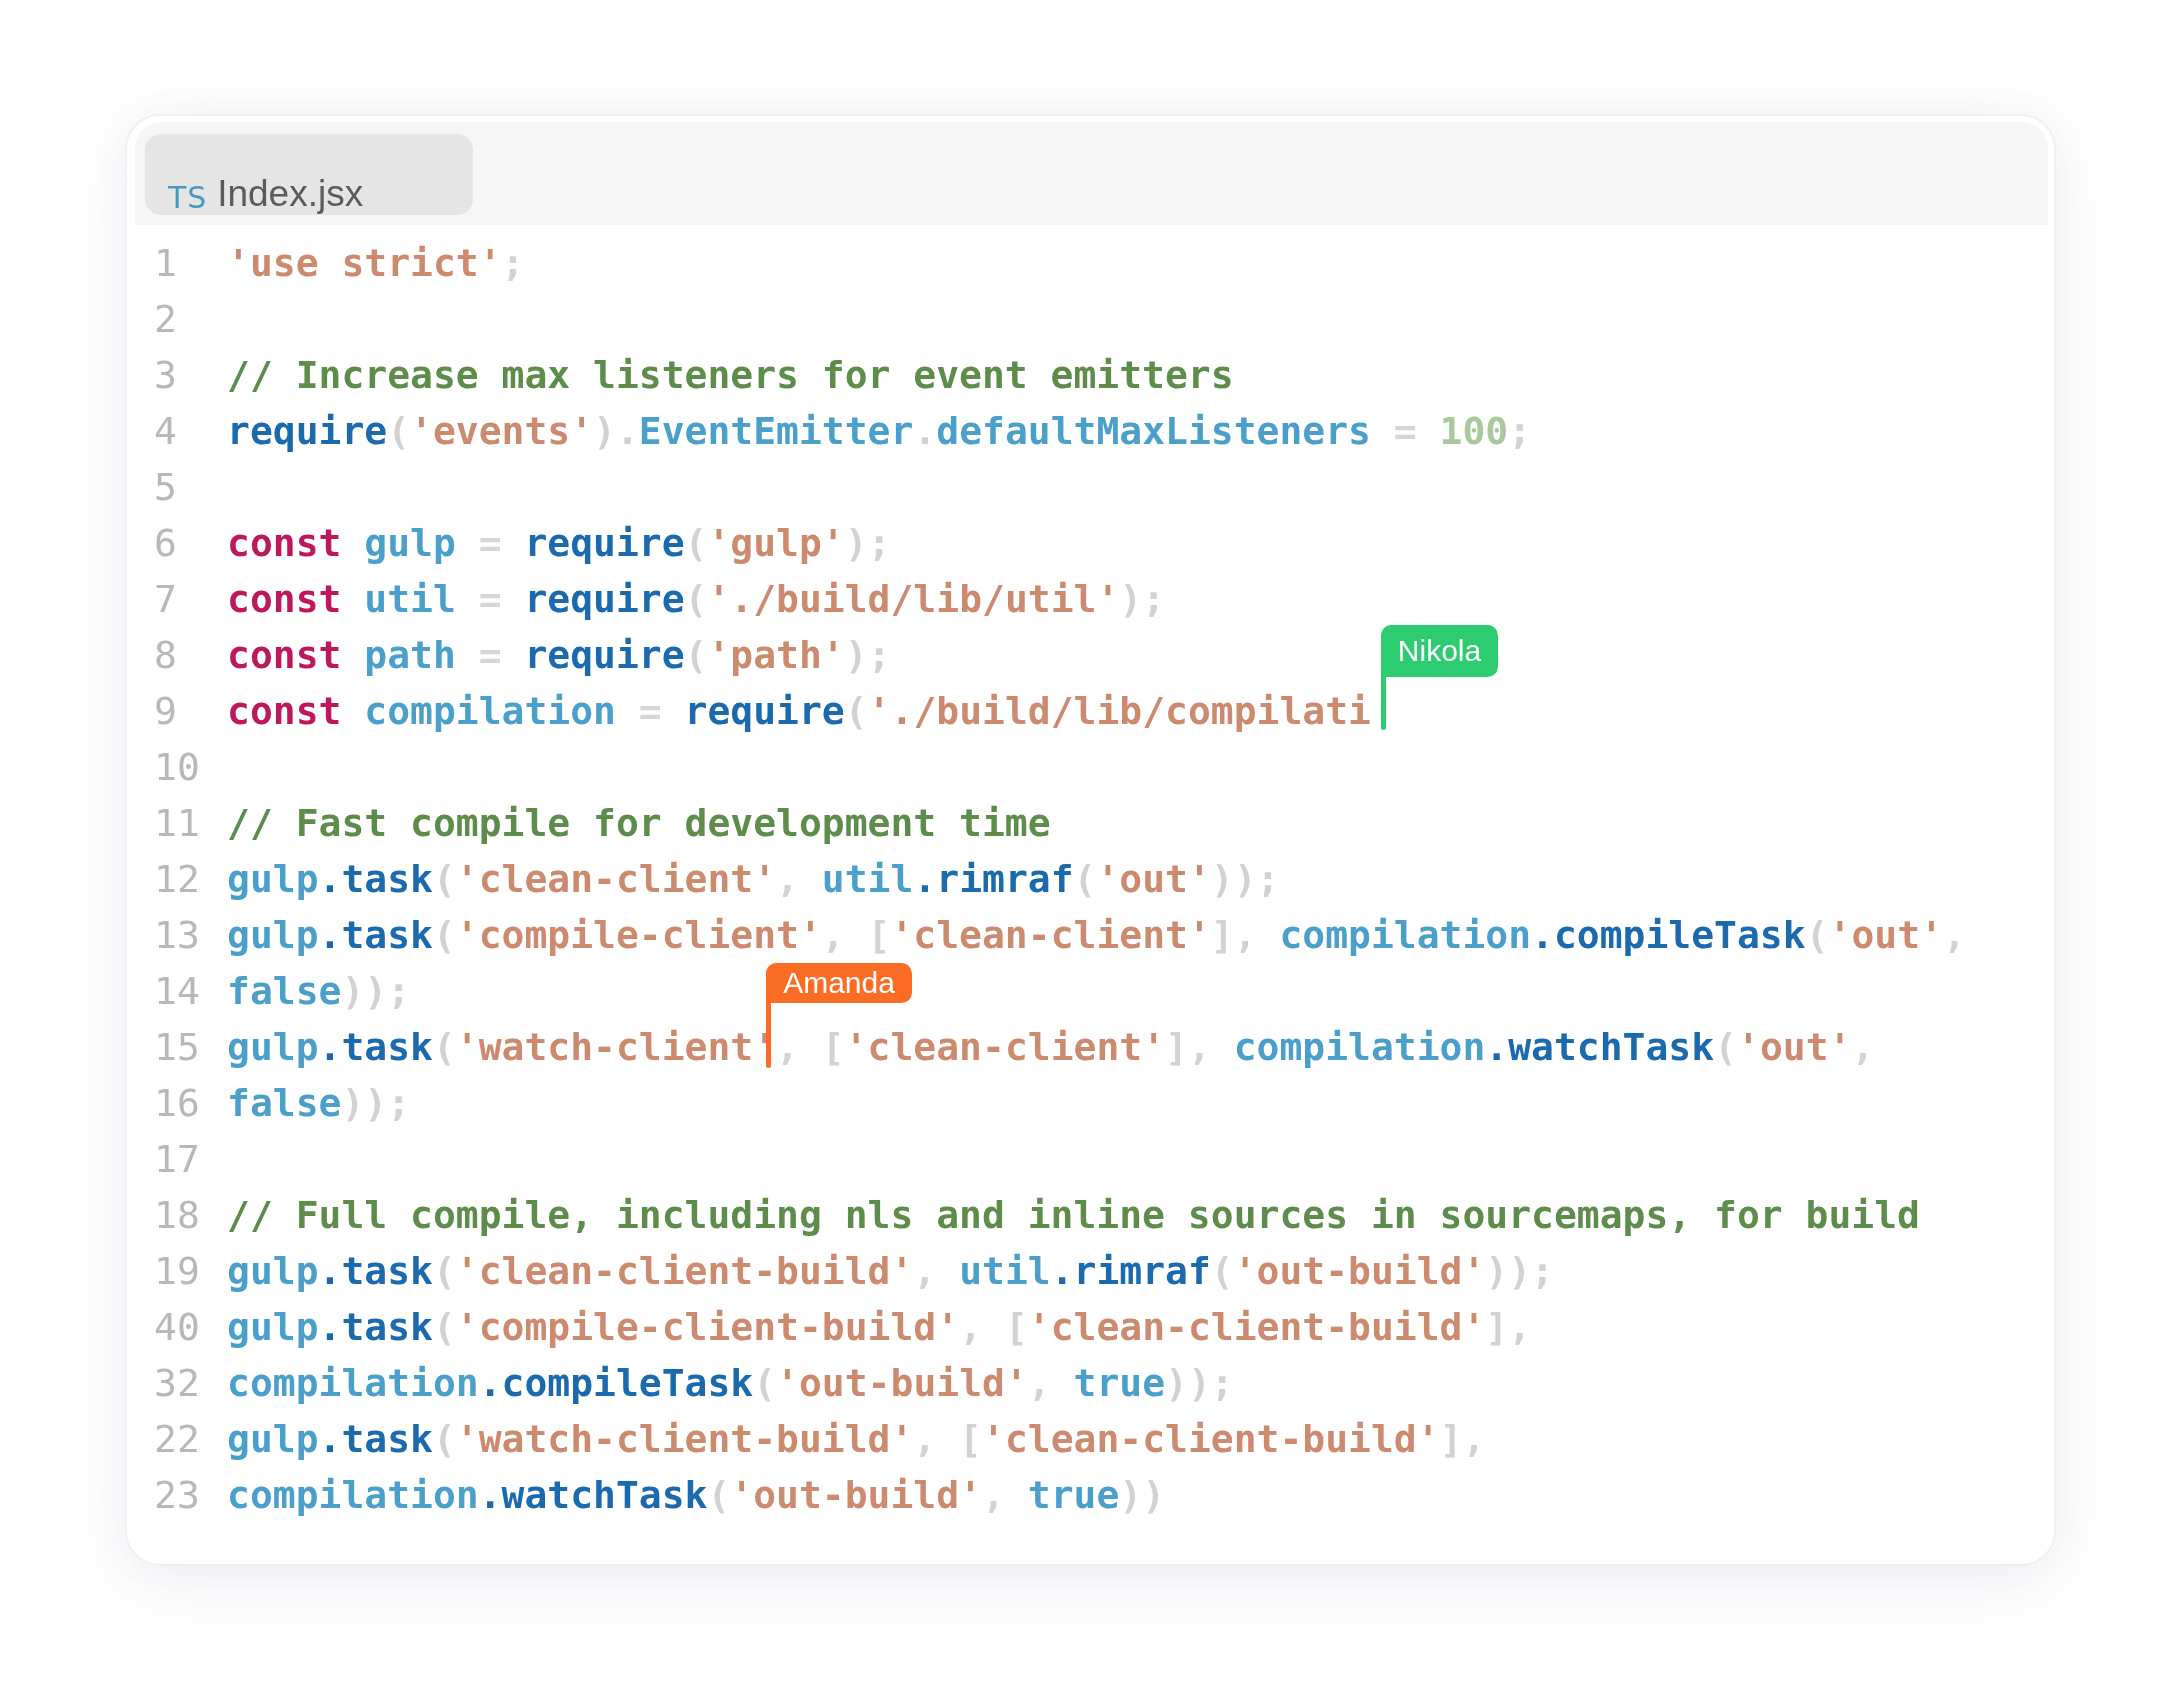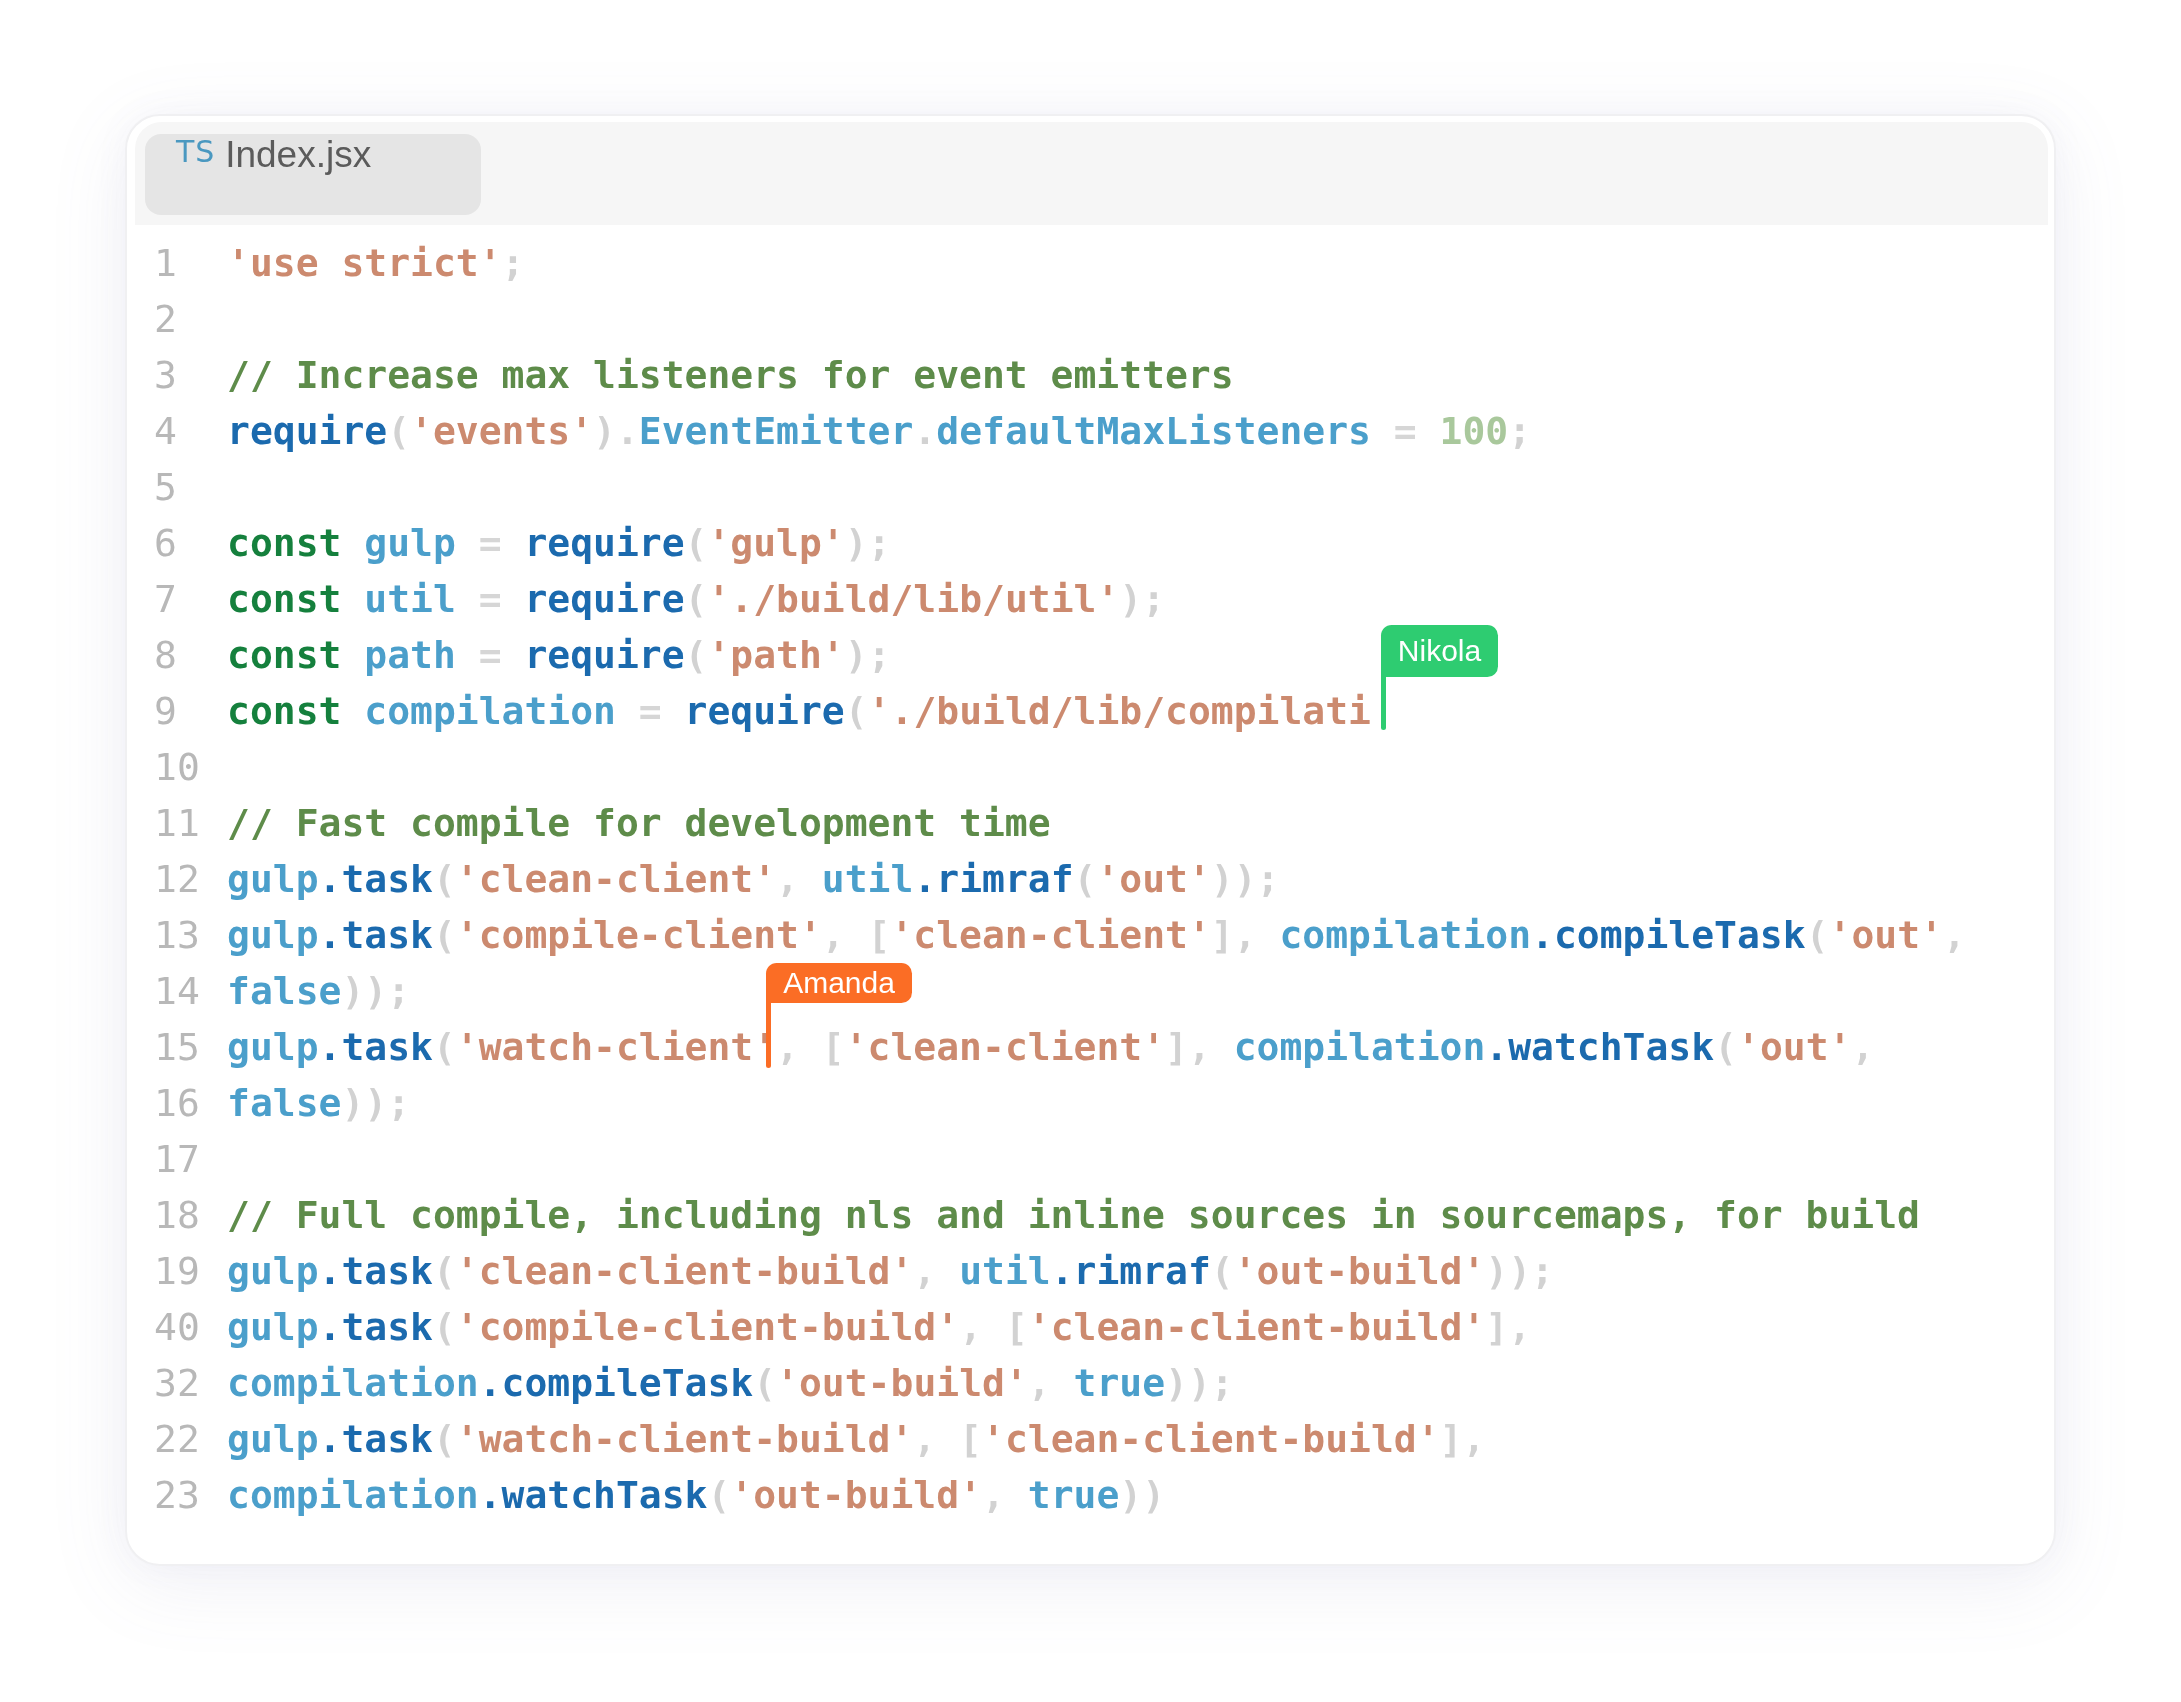--- a/index.html
+++ b/index.html
@@ -1,28 +1,28 @@
 <!DOCTYPE html>
 <html style="font-size:14px"><head>
 <meta charset="utf-8">
 <style>
   html,body{margin:0;padding:0;}
   body{width:2181px;height:1702px;background:#ffffff;position:relative;overflow:hidden;font-family:"DejaVu Sans","Liberation Sans",sans-serif;}
   .card{position:absolute;left:125px;top:114px;width:1931px;height:1452px;background:#fff;border:2.7px solid #f0f0f2;border-radius:35px;box-sizing:border-box;box-shadow:0 17.7px 80px rgba(120,120,170,0.10),0 0 35px rgba(120,120,170,0.05);}
   .header{position:absolute;left:135px;top:122px;width:1913px;height:103px;background:#f6f6f6;border-radius:26.6px 26.6px 0 0;}
-  .tab{position:absolute;left:145px;top:134px;width:328px;height:81px;background:#e5e5e5;border-radius:16px;display:flex;align-items:flex-start;padding-left:8px;}
+  .tab{position:absolute;left:145px;top:134px;width:328px;height:81px;background:#e5e5e5;border-radius:16px;display:flex;align-items:flex-end;}
   .tab .lang{margin-left:23px;color:#4a98c0;font-size:30px;font-family:"DejaVu Sans",sans-serif;letter-spacing:0.9px;}
   .tab .fname{margin-left:10px;color:#5b5b5b;font-size:37px;font-family:"Liberation Sans",sans-serif;}
   .code{position:absolute;left:0;top:235px;width:2181px;font-family:"DejaVu Sans Mono",monospace;font-size:38px;line-height:56px;}
   .line{position:relative;height:56px;white-space:pre;}
   .ln{position:absolute;left:154px;color:#b8b8b8;}
   .src{position:absolute;left:227px;font-weight:bold;}
   .t-str{color:#cc8a6f}
   .t-com{color:#5e8c4a}
-  .t-kw{color:#15803d}
+  .t-kw{color:#be185d}
   .t-id{color:#4b9fcb}
   .t-fn{color:#1b6aae}
   .t-p{color:#d2d2d2}
   .t-num{color:#a9c89c}
   .t-op{color:#d6d6d6}
   .cursor{position:absolute;}
   .cursor .flag{position:absolute;color:#fff;font-family:"Liberation Sans",sans-serif;font-size:30px;display:flex;align-items:center;justify-content:center;border-radius:10.6px 10.6px 10.6px 0;text-align:center;}
   .cursor .stem{position:absolute;width:5.3px;border-radius:0 0 2.7px 2.7px;}
 </style>
 </head>

